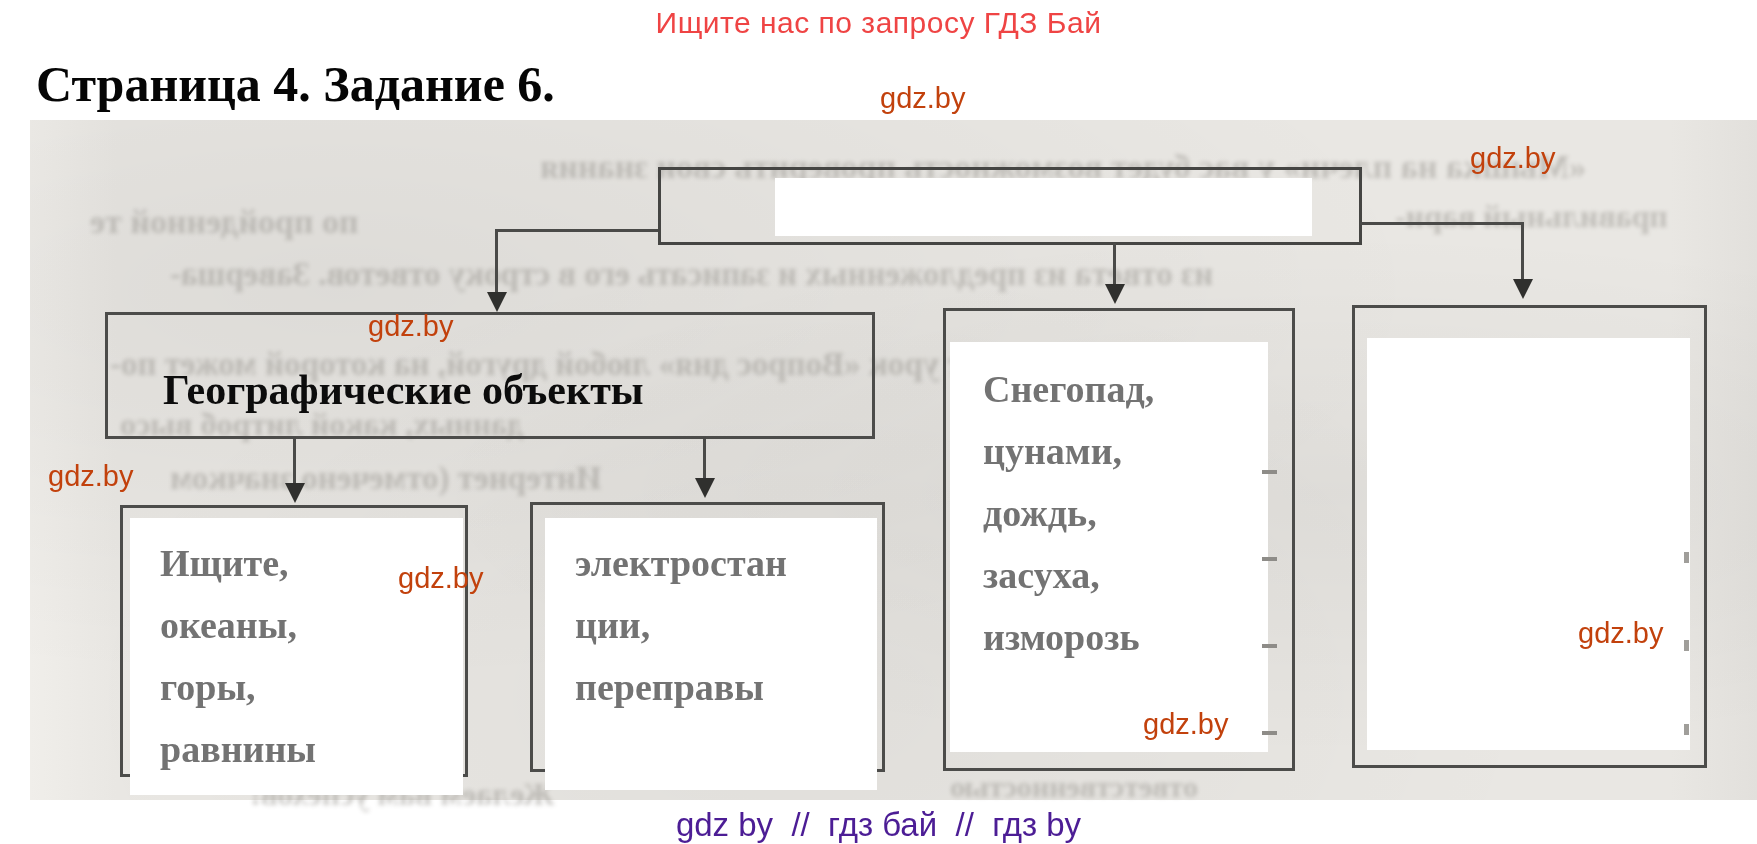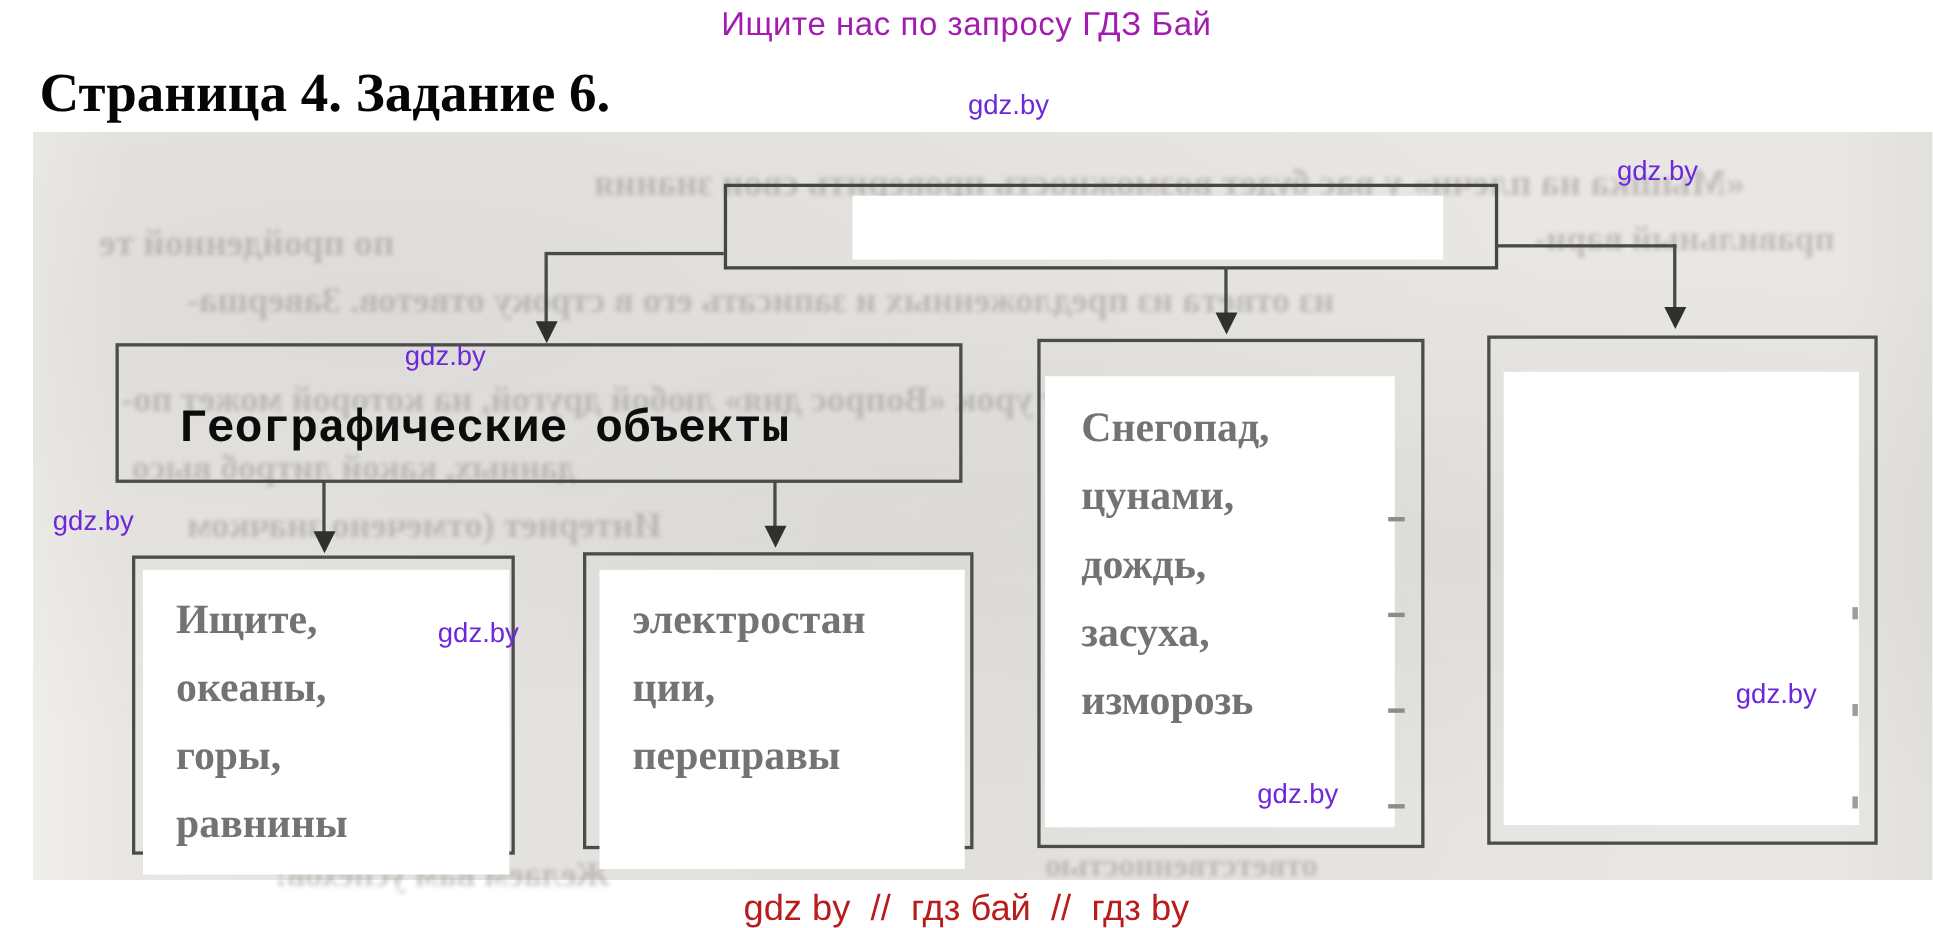--- a/index.html
+++ b/index.html
@@ -1,65 +1,65 @@
 <!DOCTYPE html>
 <html><head>
 <meta charset="utf-8">
 <style>
   html,body{margin:0;padding:0;}
   .page{position:relative;width:1757px;height:844px;background:#ffffff;overflow:hidden;
         font-family:"Liberation Sans", sans-serif;}
 
   
   .banner{position:absolute;top:6px;left:0;right:0;text-align:center;
-          font-size:30px;color:#a21caf;font-weight:400;letter-spacing:.5px;}
+          font-size:30px;color:#ef4444;font-weight:400;letter-spacing:.5px;}
   .page-title{position:absolute;top:55px;left:36px;
           font-family:"Liberation Serif", serif;font-weight:700;font-size:50px;color:#050505;}
 
   
   .scan{position:absolute;left:30px;top:120px;width:1727px;height:680px;
         background:
           radial-gradient(ellipse at 18% 25%, rgba(0,0,0,.05), transparent 55%),
           radial-gradient(ellipse at 75% 55%, rgba(0,0,0,.045), transparent 50%),
           radial-gradient(ellipse at 45% 85%, rgba(0,0,0,.04), transparent 55%),
           linear-gradient(90deg,#f0eeea 0%,#e9e7e3 5%,#e9e7e3 95%,#e2e0dc 100%);
         }
   .ghost{position:absolute;transform:scaleX(-1);filter:blur(2px);opacity:.45;
          color:#8f8c86;font-family:"Liberation Serif", serif;font-weight:700;
          white-space:nowrap;}
 
   
   .dbox{position:absolute;border:3px solid #4c4c4a;box-sizing:border-box;background:transparent;}
   .overlay{position:absolute;background:#ffffff;}
   .answer{position:absolute;font-family:Liberation Serif, serif;font-weight:700;
           font-size:38px;line-height:62px;color:#737373;white-space:nowrap;}
-  .geo-title{position:absolute;left:163px;top:366px;font-family:Liberation Mono, monospace;
+  .geo-title{position:absolute;left:163px;top:366px;font-family:Liberation Serif, serif;
           font-weight:700;font-size:42px;color:#0c0c0c;white-space:nowrap;}
 
   
   .line{position:absolute;background:#4a4a48;}
   .arrow{position:absolute;width:0;height:0;border-left:10px solid transparent;
          border-right:10px solid transparent;border-top:20px solid #30302e;}
 
   
-  .wm{position:absolute;font-size:25px;color:#6d28d9;white-space:nowrap;}
+  .wm{position:absolute;font-size:29px;color:#c2410c;white-space:nowrap;}
   .wm-top{left:880px;top:82px;}
   .wm-topright{left:1470px;top:142px;}
   .wm-left{left:48px;top:460px;}
   .wm-geo{left:368px;top:310px;}
   .wm-box1{left:398px;top:562px;}
   .wm-box3{left:1143px;top:708px;}
   .wm-box4{left:1578px;top:617px;}
 
   
   .tick{position:absolute;width:15px;height:4px;background:#8e8c88;}
   .mark{position:absolute;width:5px;height:11px;background:#a09e9a;}
 
   .footer{position:absolute;left:0;right:0;top:806px;text-align:center;
-          font-size:33px;color:#b91c1c;white-space:pre;}
+          font-size:33px;color:#4c1d95;white-space:pre;}
 </style>
 </head>
 <body>
 
 <div class="page">
 
   <div class="banner">Ищите нас по запросу ГДЗ Бай</div>
   <div class="page-title">Страница 4. Задание 6.</div>
   <div class="wm wm-top">gdz.by</div>
 

